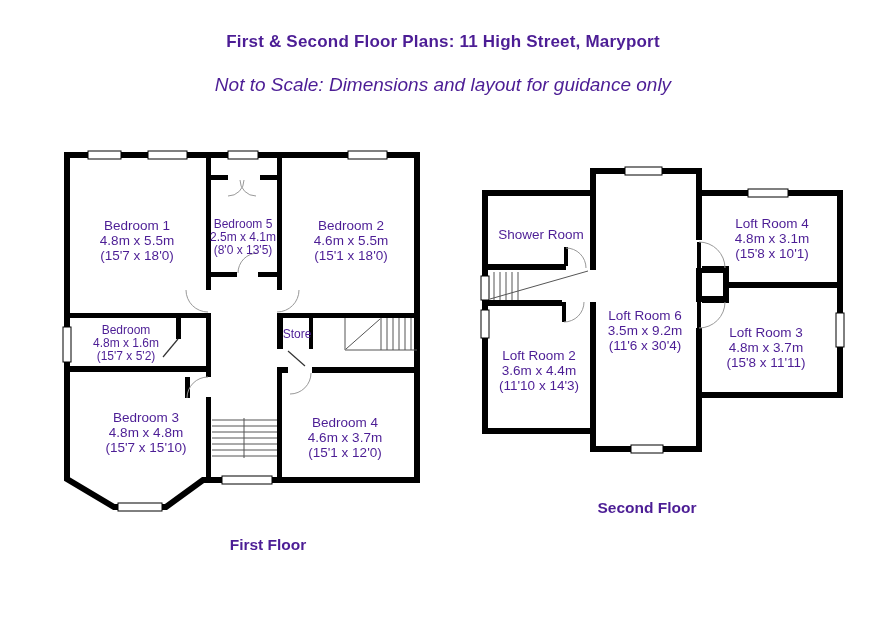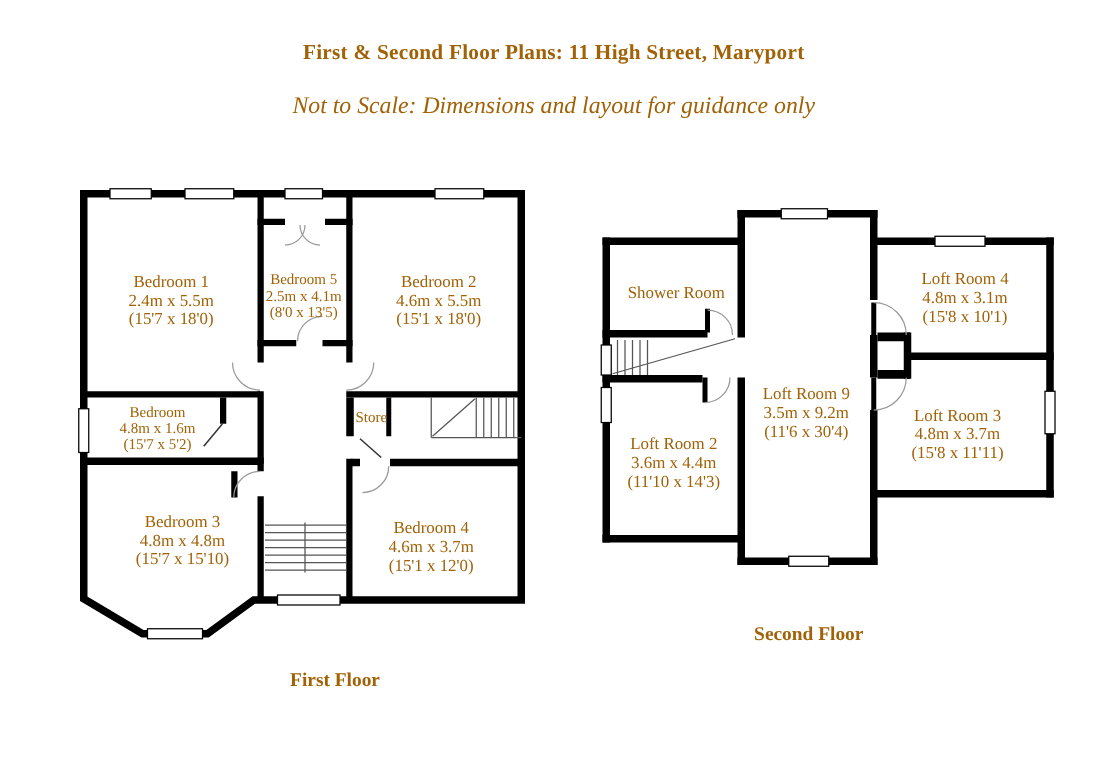--- a/index.html
+++ b/index.html
@@ -1,18 +1,18 @@
 <!DOCTYPE html>
 <html><head>
 <meta charset="utf-8">
 <style>
   html,body{margin:0;padding:0;background:#ffffff;}
   #stage{
     position:relative;width:886px;height:627px;background:#ffffff;
-    font-family:Liberation Serif, serif;color:#a16207;
+    font-family:Liberation Sans, sans-serif;color:#4c1d95;
     overflow:hidden;
   }
   .hdr{position:absolute;left:0;width:886px;text-align:center;}
   #title{top:32px;font-size:17px;font-weight:bold;letter-spacing:.2px;}
   #subtitle{top:74px;font-size:19px;font-style:italic;}
   #plan-svg{position:absolute;left:0;top:0;}
   .room-label{
     position:absolute;transform:translate(-50%,-50%);
     text-align:center;white-space:nowrap;font-size:13.5px;line-height:15px;
   }
@@ -148,21 +148,21 @@
 
       <g>
         <path class="stair" d="M494,272 V300 M500,272 V300 M506,272 V300
                                M512,272 V300 M518,272 V300 M490,299 L588,271"></path>
       </g>
     </g>
   </svg>
 
   <div class="room-label" style="left:137px;top:240px">
     <div>Bedroom 1</div>
-    <div>2.4m x 5.5m</div>
+    <div>4.8m x 5.5m</div>
     <div>(15'7 x 18'0)</div>
   </div>
   <div class="room-label small" style="left:243px;top:237px">
     <div>Bedroom 5</div>
     <div>2.5m x 4.1m</div>
     <div>(8'0 x 13'5)</div>
   </div>
   <div class="room-label" style="left:351px;top:240px">
     <div>Bedroom 2</div>
     <div>4.6m x 5.5m</div>
@@ -189,21 +189,21 @@
 
   <div class="room-label" style="left:541px;top:234px">
     <div>Shower Room</div>
   </div>
   <div class="room-label" style="left:772px;top:238px">
     <div>Loft Room 4</div>
     <div>4.8m x 3.1m</div>
     <div>(15'8 x 10'1)</div>
   </div>
   <div class="room-label" style="left:645px;top:330px">
-    <div>Loft Room 9</div>
+    <div>Loft Room 6</div>
     <div>3.5m x 9.2m</div>
     <div>(11'6 x 30'4)</div>
   </div>
   <div class="room-label" style="left:539px;top:370px">
     <div>Loft Room 2</div>
     <div>3.6m x 4.4m</div>
     <div>(11'10 x 14'3)</div>
   </div>
   <div class="room-label" style="left:766px;top:347px">
     <div>Loft Room 3</div>

